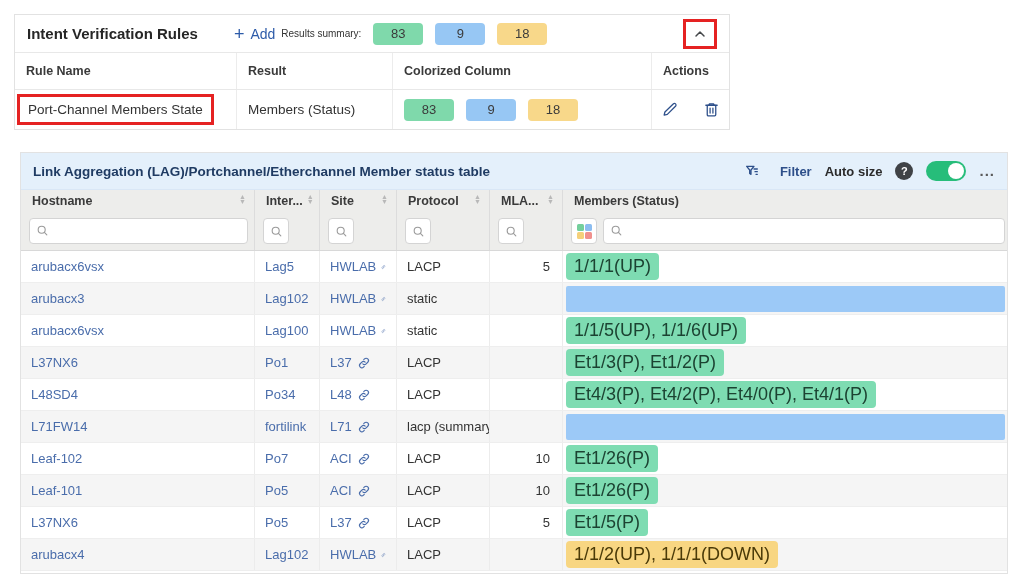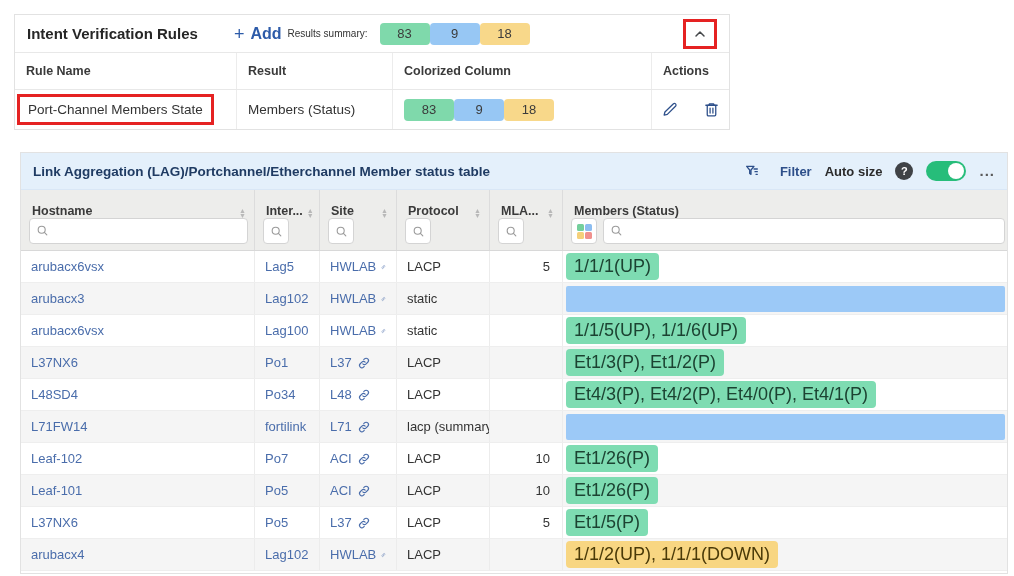--- a/index.html
+++ b/index.html
@@ -6,23 +6,23 @@
   html,body{width:1014px;height:576px}
   body{background:#fff;font-family:"Liberation Sans",sans-serif;position:relative;overflow:hidden;color:#333}
   .card{position:absolute;background:#fff;border:1px solid #e2e2e2}
 
   
   .rules-card{left:14px;top:14px;width:716px}
   .rules-title-row{display:flex;align-items:center;height:38px;padding:0 12px;border-bottom:1px solid #e8e8e8}
   .rules-title{font-size:15px;font-weight:700;color:#262626;white-space:nowrap}
   .add-btn{display:flex;align-items:center;gap:6px;margin-left:36px;color:#2d5ba9;background:none;border:none;cursor:pointer;font-family:inherit}
   .plus{font-size:18px;line-height:1;font-weight:400}
-  .add-label{font-size:16px;font-weight:700}
+  .add-label{font-size:14px;font-weight:400}
   .results-label{margin-left:6px;font-size:10px;color:#333;white-space:nowrap}
-  .badges{display:flex;margin-left:12px}
+  .badges{display:flex;gap:12px;margin-left:12px}
   .badge{display:inline-flex;justify-content:center;align-items:center;min-width:50px;height:22px;border-radius:4px;font-size:13px;color:#3b3b3b;padding:0 8px}
   .badge-green{background:#7fd9ab}
   .badge-blue{background:#97c7f4}
   .badge-yellow{background:#f8d88a}
   .collapse-wrap{margin-left:auto;border:3px solid #e52222;background:#fff}
   .collapse-btn{width:28px;height:24px;display:flex;align-items:center;justify-content:center;background:#fff;border:none;cursor:pointer;color:#44474a}
   .rules-grid{display:grid;grid-template-columns:222px 156px 259px 1fr}
   .rules-grid>div{padding:0 11px;display:flex;align-items:center;border-right:1px solid #ececec;overflow:hidden}
   .rules-grid>div:last-child{border-right:none}
   .rules-head{height:37px;border-bottom:1px solid #e8e8e8;font-size:12.5px;font-weight:700;color:#3a3a3a}
@@ -39,21 +39,21 @@
   .lag-toolbar{margin-left:auto;display:flex;align-items:center;gap:13px}
   .filter-btn{display:flex;align-items:center;gap:20px;color:#2d4f8a;background:none;border:none;cursor:pointer;font-family:inherit;font-size:13px;font-weight:600}
   .autosize-label{font-size:13px;font-weight:700;color:#2b2b2b}
   .help-btn{width:18px;height:18px;border-radius:50%;background:#3f4246;color:#fff;font-size:11px;font-weight:700;display:flex;align-items:center;justify-content:center;border:none;cursor:pointer}
   .toggle{width:40px;height:20px;border-radius:10px;background:#27bd7a;position:relative;border:none;cursor:pointer}
   .toggle .knob{position:absolute;right:2px;top:2px;width:16px;height:16px;border-radius:50%;background:#fff}
   .more-btn{background:none;border:none;cursor:pointer;color:#5a5a5a;font-size:15px;font-weight:700;letter-spacing:1px;line-height:0.4}
 
   .lag-grid{display:grid;grid-template-columns:234px 65px 77px 93px 73px 1fr}
   .lag-head{background:#ededeb;height:28px}
-  .lh-cell{display:flex;align-items:flex-end;justify-content:space-between;padding:4px 8px 0 11px;border-right:1px solid #dcdcdc;font-size:12.5px;font-weight:700;color:#3a3a3a;overflow:hidden;white-space:nowrap;cursor:pointer}
+  .lh-cell{display:flex;align-items:flex-start;justify-content:space-between;padding:4px 8px 0 11px;border-right:1px solid #dcdcdc;font-size:12.5px;font-weight:700;color:#3a3a3a;overflow:hidden;white-space:nowrap;cursor:pointer}
   .lh-cell:last-child{border-right:none}
   .sort-caret{display:flex;flex-direction:column;align-items:center;color:#b8b8b8;margin-left:4px}
   .sort-caret i{font-style:normal;font-size:7px;line-height:0.75}
   .lag-search{background:#ededeb;height:33px;border-bottom:1px solid #d8d8d8}
   .ls-cell{display:flex;align-items:center;padding:0 6px 6px 8px;border-right:1px solid #dcdcdc}
   .ls-cell:last-child{border-right:none}
   .search-box{position:relative;flex:1;height:26px}
   .search-box svg{position:absolute;left:7px;top:6px;color:#9a9a9a}
   .search-box input{width:100%;height:26px;border:1px solid #d4d4d4;border-radius:4px;background:#fff;padding:0 6px 0 25px;font-size:12.5px;font-family:inherit;outline:none}
   .search-btn{width:26px;height:26px;border:1px solid #d4d4d4;border-radius:4px;background:#fff;display:flex;align-items:center;justify-content:center;color:#9a9a9a;cursor:pointer}

